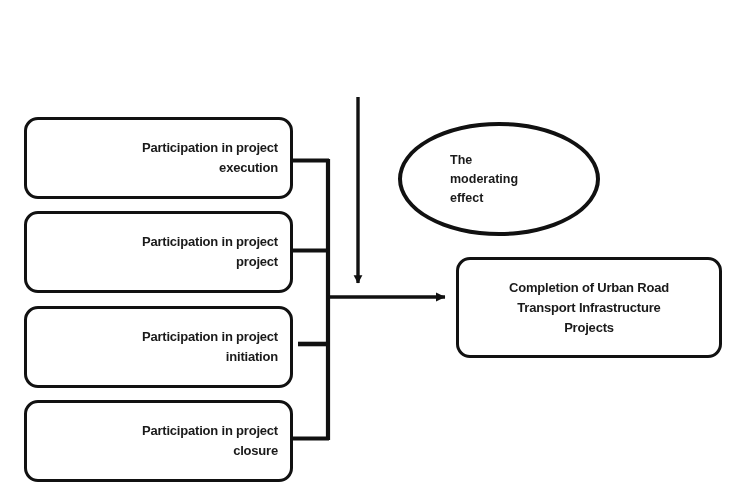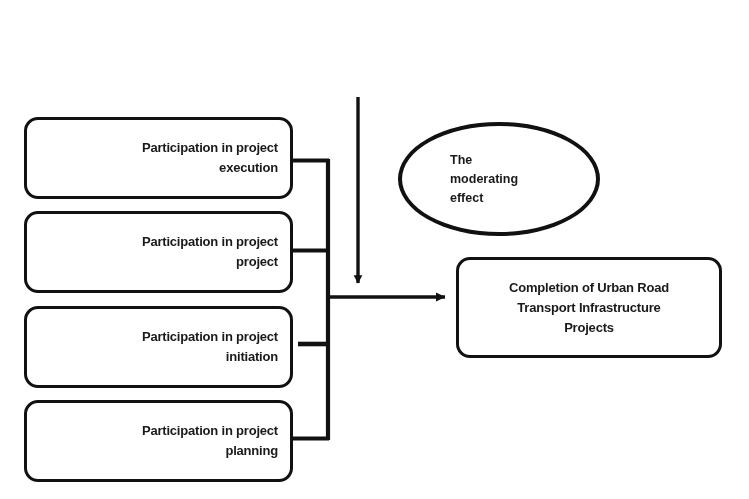--- a/index.html
+++ b/index.html
@@ -159,21 +159,21 @@
     <span class="line">project</span>
   </div>
 
   <div class="node rounded participation" id="node-participation-execution">
     <span class="line">Participation in project</span>
     <span class="line">initiation</span>
   </div>
 
   <div class="node rounded participation" id="node-participation-closure">
     <span class="line">Participation in project</span>
-    <span class="line">planning</span>
+    <span class="line">closure</span>
   </div>
 
   <div id="node-moderating-effect">
     <span class="line">The</span>
     <span class="line">moderating</span>
     <span class="line">effect</span>
   </div>
 
   <div class="node rounded" id="node-completion">
     <span class="line">Completion of Urban Road</span>

